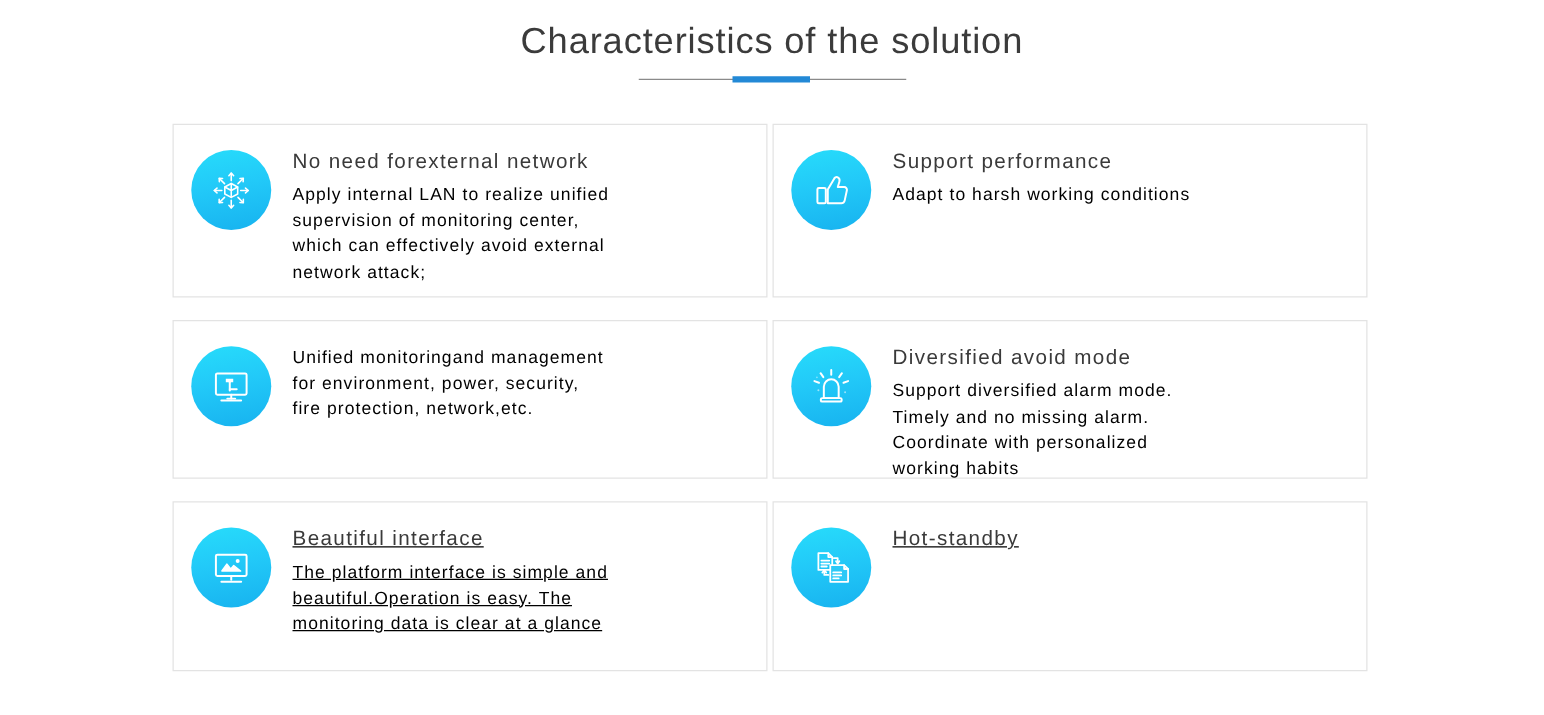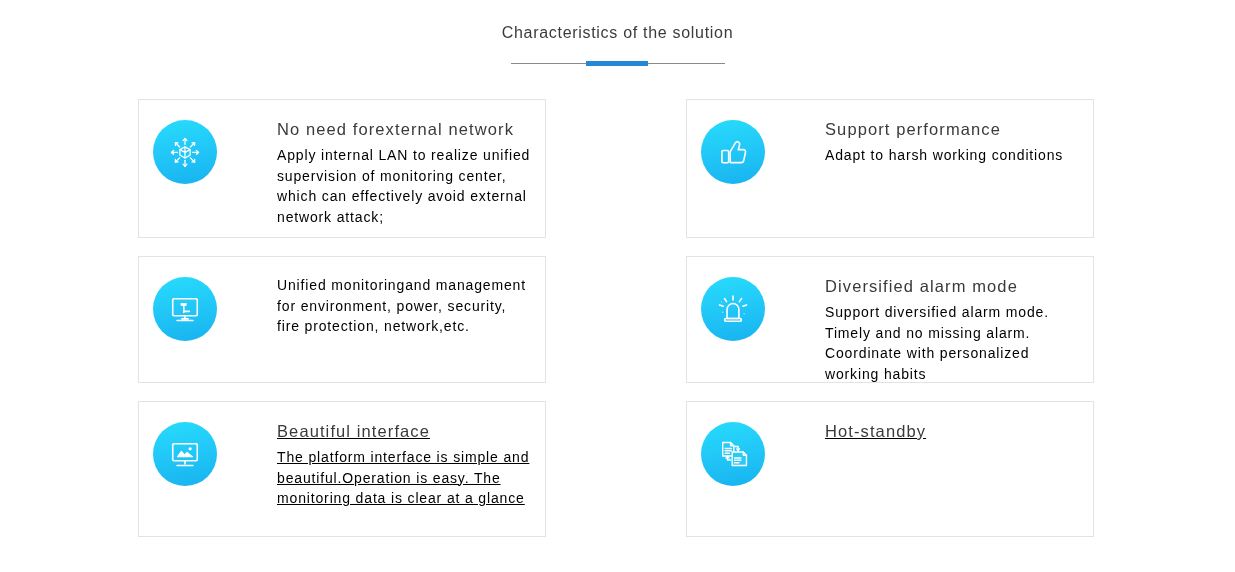--- a/index.html
+++ b/index.html
@@ -14,21 +14,21 @@
     overflow: hidden;
     position: relative;
   }
 
   
   .page-header {
     padding-top: 16px;
     text-align: center;
   }
   .page-title {
-    font-size: 16px;
+    font-size: 29px;
     font-weight: 400;
     color: #3b3b3b;
     letter-spacing: 0.7px;
     margin: 0;
     line-height: 34px;
   }
   .title-divider {
     position: relative;
     width: 214px;
     height: 9px;
@@ -60,28 +60,27 @@
   }
   .card-row {
     display: flex;
     justify-content: space-between;
     margin-bottom: 18px;
   }
   .card-row:last-child { margin-bottom: 0; }
 
   .feature-card {
     position: relative;
-    width: 408px;
+    width: 476px;
     box-sizing: border-box;
     border: 1px solid #e3e3e3;
     background: #ffffff;
     padding: 16px 10px 14px 14px;
     display: flex;
     align-items: flex-start;
-    gap: 43px;
   }
   .card-tall   { height: 139px; }
   .card-medium { height: 127px; }
   .card-short  { height: 136px; text-decoration: underline; }
 
   .card-icon {
     flex: 0 0 auto;
     width: 64px;
     height: 64px;
     border-radius: 50%;
@@ -213,21 +212,21 @@
           <path d="M16 14.8 L13.2 10.8"></path>
           <path d="M32 14.8 L34.8 10.8"></path>
           <path d="M11.6 20.5 L7 18.8"></path>
           <path d="M36.4 20.5 L41 18.8"></path>
           <circle cx="11" cy="28" r="1" fill="#ffffff" stroke="none" opacity="0.55"></circle>
           <circle cx="38" cy="30" r="1" fill="#ffffff" stroke="none" opacity="0.55"></circle>
           <circle cx="9.5" cy="15" r="0.9" fill="#ffffff" stroke="none" opacity="0.45"></circle>
         </svg>
       </div>
       <div class="card-body">
-        <p class="card-title">Diversified alarm mode</p>
+        <p class="card-title">Diversified avoid mode</p>
         <p class="card-desc">Support diversified alarm mode.
 Timely and no missing alarm.
 Coordinate with personalized
 working habits</p>
       </div>
     </div>
 
   </div>
 
   <div class="card-row">

